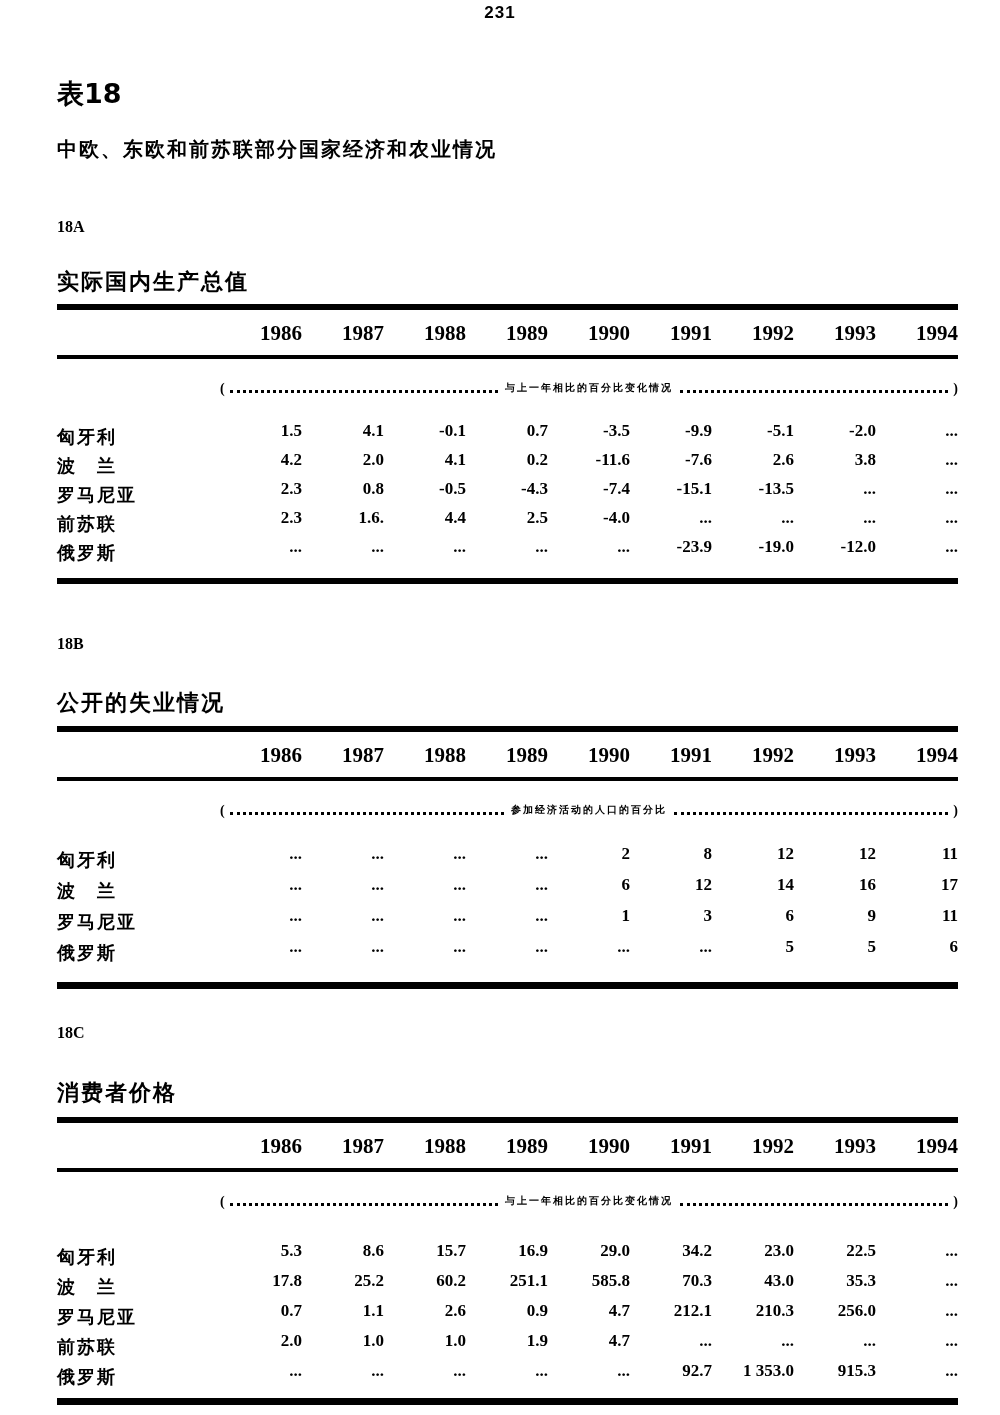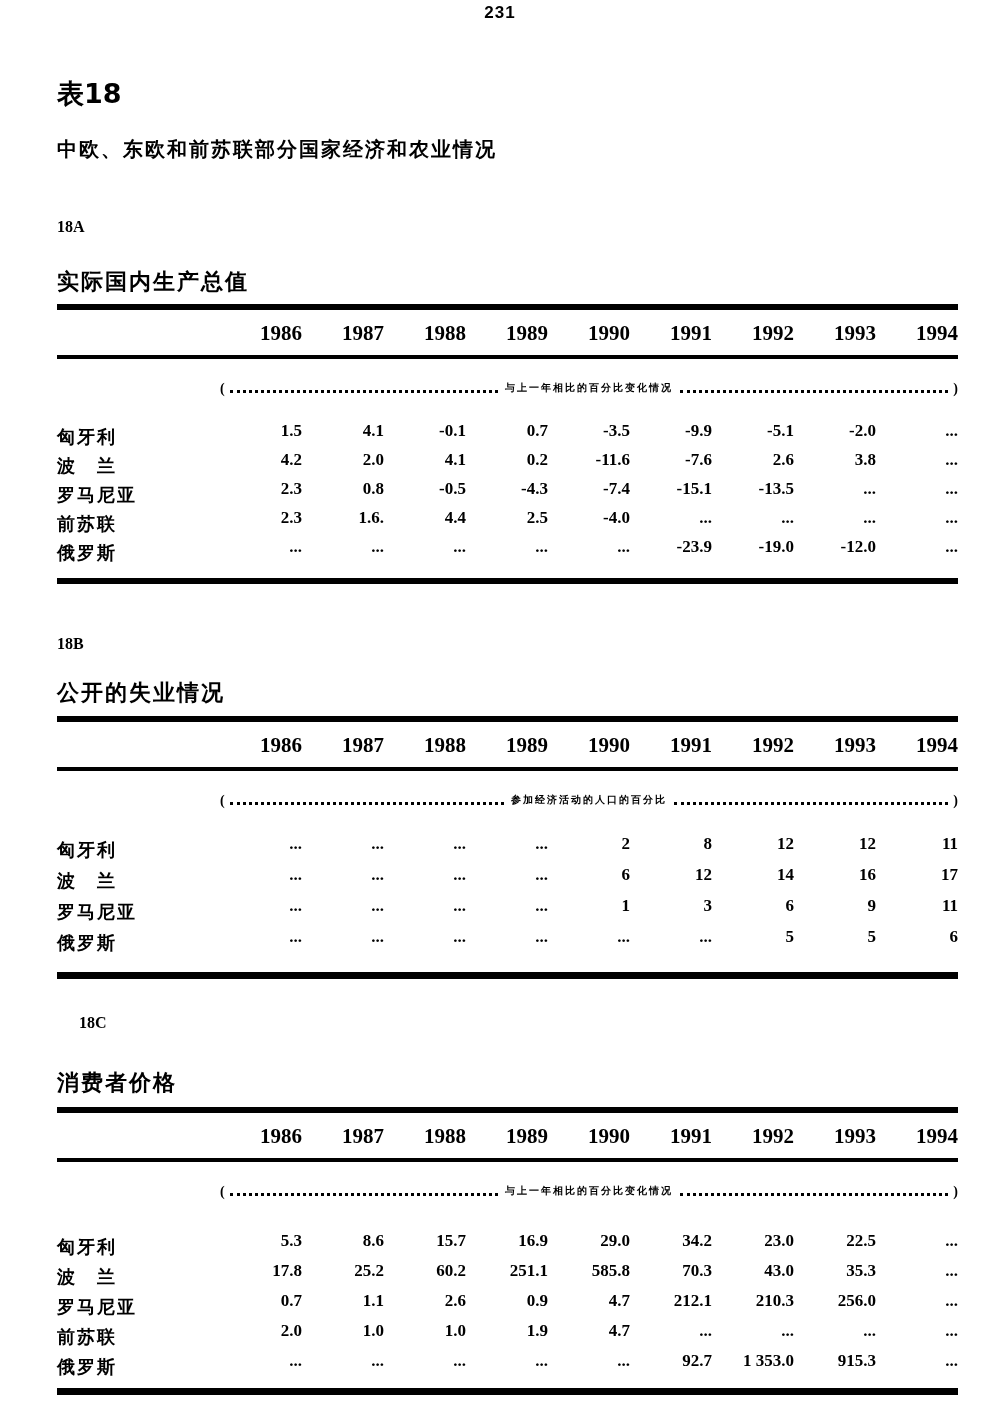--- a/index.html
+++ b/index.html
@@ -28,27 +28,27 @@
   .lbl{font-size:18px;letter-spacing:2px;transform:translateY(7px);white-space:nowrap;}
   
   .sec-a .sec-code{margin-top:50px;}
   .sec-a .sec-title{margin-top:28px;}
   .sec-a .rule-top{margin-top:7px;}
   .sec-a .rows{margin-top:20px;}
   .sec-a .drow{height:29px;}
   .sec-a .rule-bot{margin-top:15px;}
   
   .sec-b .sec-code{margin-top:48px;}
-  .sec-b .sec-title{margin-top:22px;}
+  .sec-b .sec-title{margin-top:32px;}
   .sec-b .rule-top{margin-top:8px;}
   .sec-b .rows{margin-top:21px;}
   .sec-b .drow{height:31px;}
   .sec-b .rule-bot{margin-top:17px;height:7px;}
   
-  .sec-c .sec-code{margin-top:32px;margin-left:22px;}
+  .sec-c .sec-code{margin-top:32px;}
   .sec-c .sec-title{margin-top:33px;}
   .sec-c .rule-top{margin-top:9px;}
   .sec-c .rows{margin-top:27px;}
   .sec-c .drow{height:30px;}
   .sec-c .rule-bot{margin-top:10px;height:7px;}
 </style>
 </head>
 <body>
 
 <div class="pageno">231</div>

